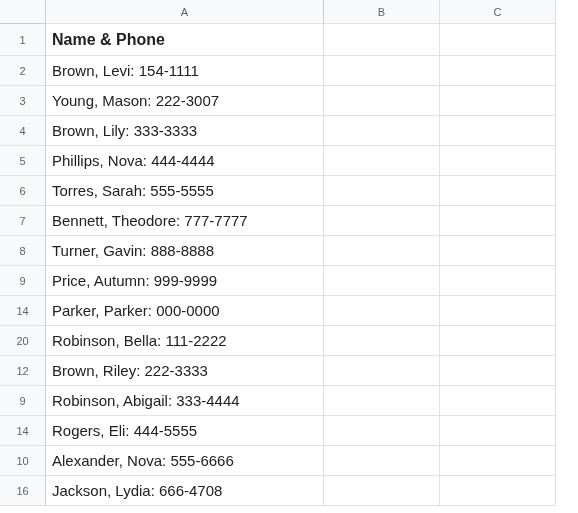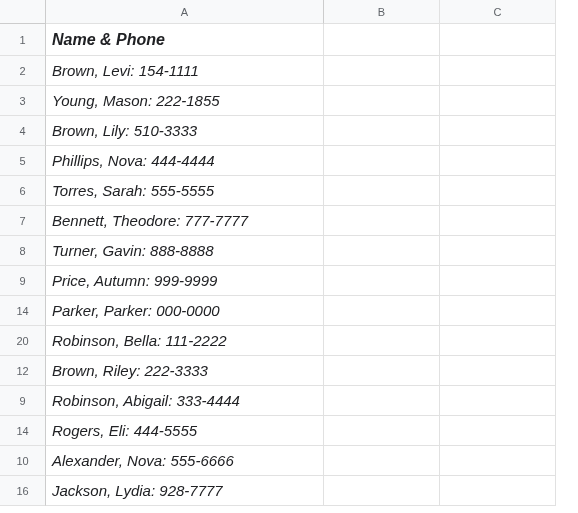--- a/index.html
+++ b/index.html
@@ -46,21 +46,20 @@
   .cell {
     border-right: 1px solid #e1e1e1;
     border-bottom: 1px solid #e1e1e1;
     padding: 0 6px;
     display: flex;
     align-items: center;
     font-size: 15px;
     color: #202124;
     height: 30px;
     background: #fff;
-    font-style: italic;
   }
   .cell.tall { height: 32px; }
   .cell.bold { font-weight: 700; font-size: 16px; }
   .colhdr-a { border-right: 1px solid #ccc; }
 </style>
 </head>
 <body>
 
 <div class="sheet">
   <div class="hdr corner"></div>
@@ -72,26 +71,26 @@
   <div class="cell tall bold">Name &amp; Phone</div>
   <div class="cell tall"></div>
   <div class="cell tall"></div>
 
   <div class="rowhdr">2</div>
   <div class="cell">Brown, Levi: 154-1111</div>
   <div class="cell"></div>
   <div class="cell"></div>
 
   <div class="rowhdr">3</div>
-  <div class="cell">Young, Mason: 222-1855</div>
+  <div class="cell">Young, Mason: 222-3007</div>
   <div class="cell"></div>
   <div class="cell"></div>
 
   <div class="rowhdr">4</div>
-  <div class="cell">Brown, Lily: 510-3333</div>
+  <div class="cell">Brown, Lily: 333-3333</div>
   <div class="cell"></div>
   <div class="cell"></div>
 
   <div class="rowhdr">5</div>
   <div class="cell">Phillips, Nova: 444-4444</div>
   <div class="cell"></div>
   <div class="cell"></div>
 
   <div class="rowhdr">6</div>
   <div class="cell">Torres, Sarah: 555-5555</div>
@@ -137,16 +136,16 @@
   <div class="cell">Rogers, Eli: 444-5555</div>
   <div class="cell"></div>
   <div class="cell"></div>
 
   <div class="rowhdr">10</div>
   <div class="cell">Alexander, Nova: 555-6666</div>
   <div class="cell"></div>
   <div class="cell"></div>
 
   <div class="rowhdr">16</div>
-  <div class="cell">Jackson, Lydia: 928-7777</div>
+  <div class="cell">Jackson, Lydia: 666-4708</div>
   <div class="cell"></div>
   <div class="cell"></div>
 </div>
 
 </body></html>

